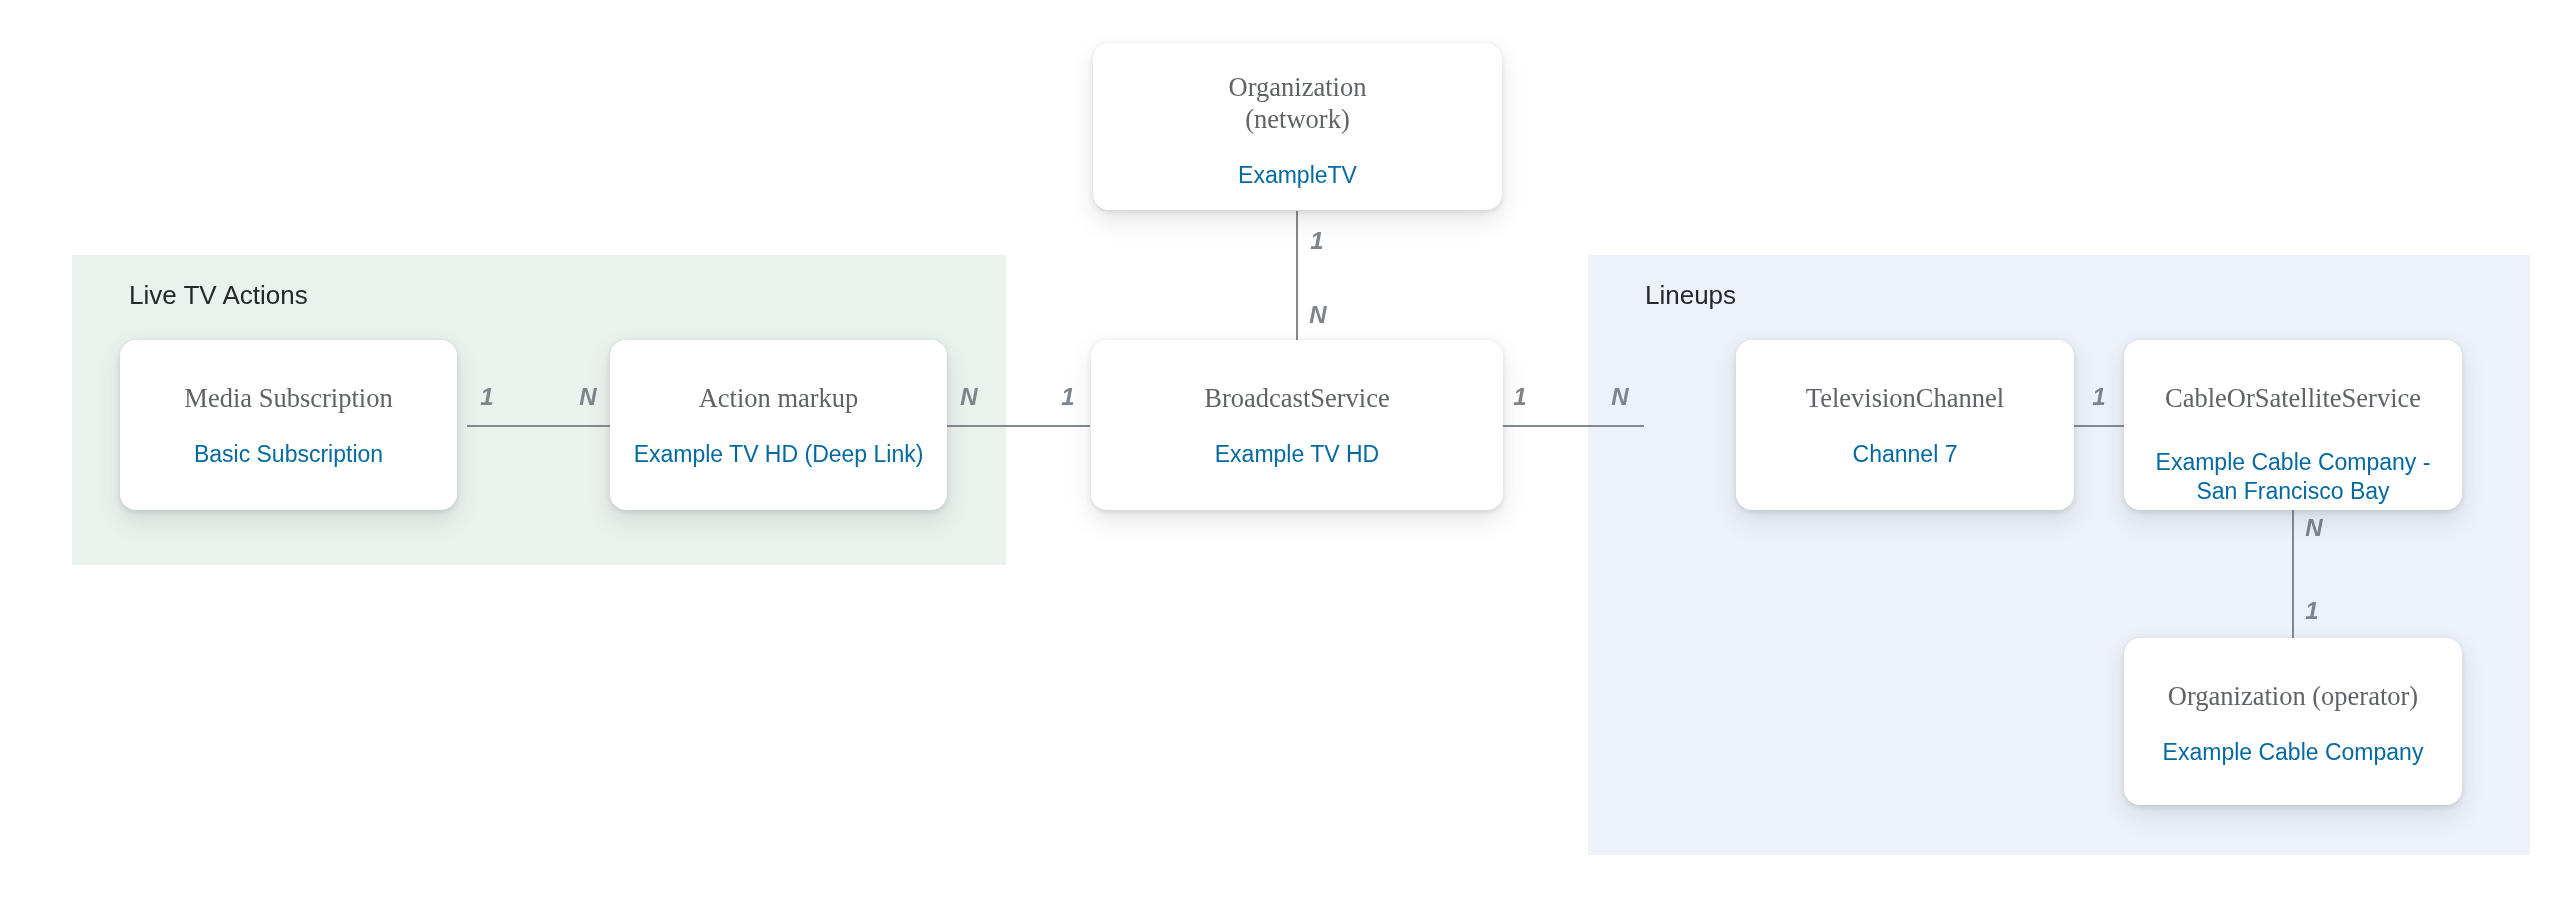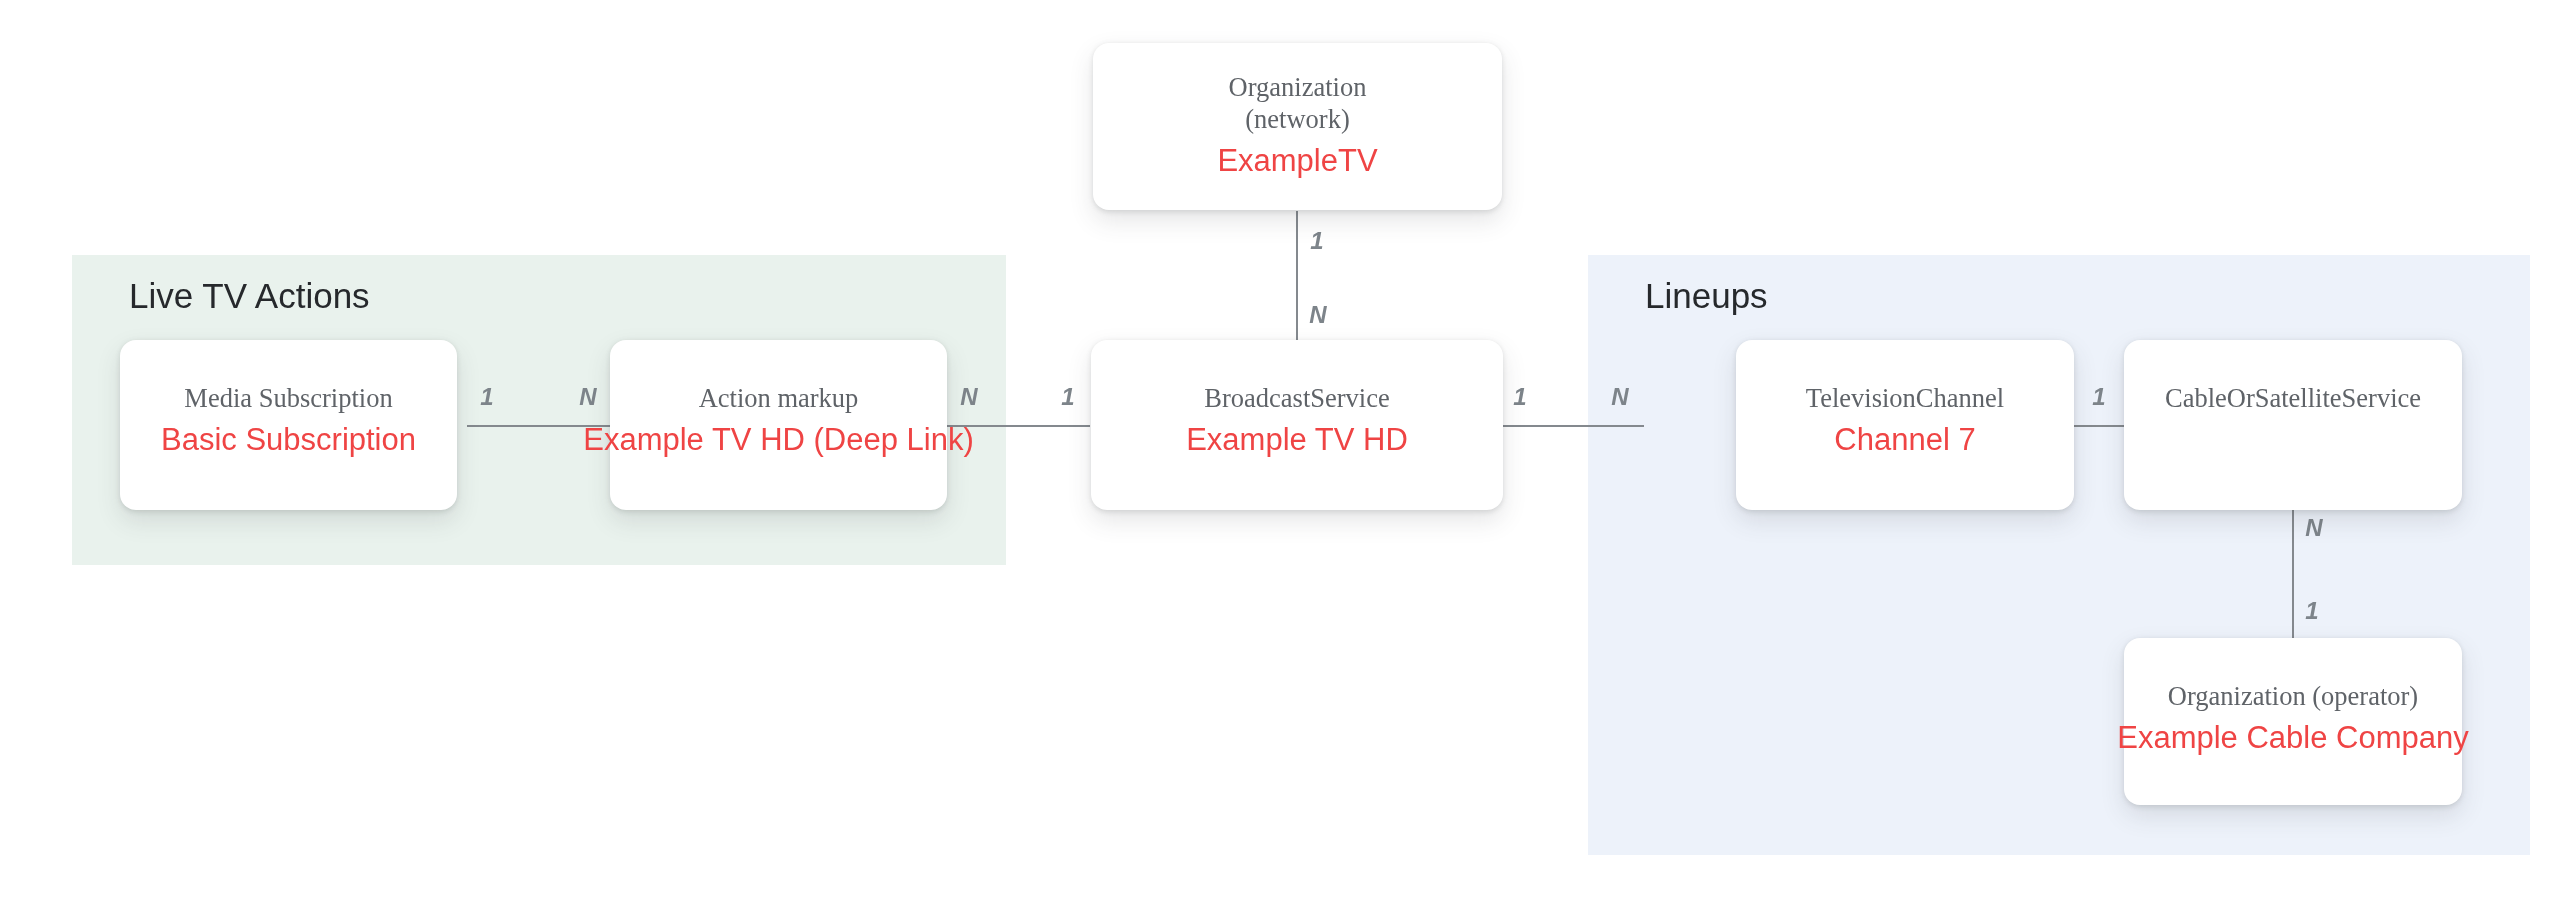--- a/index.html
+++ b/index.html
@@ -10,21 +10,21 @@
     background: #ffffff;
     font-family: "Liberation Sans", "DejaVu Sans", sans-serif;
     overflow: hidden;
   }
   .region { position: absolute; }
   .region-green { background: #e9f2ed; }
   .region-blue  { background: #edf2fa; }
   .region-title {
     position: absolute;
     left: 57px; top: 19.5px;
-    font-size: 35px;
+    font-size: 26px;
     line-height: 41px;
     color: #26292c;
     white-space: nowrap;
   }
   .card {
     position: absolute;
     background: #ffffff;
     border-radius: 16px;
     box-shadow: 0 1.8px 5.3px rgba(60,64,67,0.15), 0 10.6px 25px rgba(60,64,67,0.13);
     display: flex;
@@ -35,24 +35,24 @@
   .card .title {
     margin-top: 42px;
     font-size: 26.5px;
     line-height: 32px;
     color: #5f6368;
     white-space: nowrap;
     font-family: Liberation Serif, serif;
   }
   .card.two-line-title .title { margin-top: 28px; white-space: normal; }
   .card .sub {
-    margin-top: 11px;
-    font-size: 31px;
+    margin-top: 26px;
+    font-size: 23px;
     line-height: 29px;
-    color: #ef4444;
+    color: #0369a1;
     white-space: nowrap;
   }
   .edge { position: absolute; background: #84898e; }
   .edge.h { height: 1.8px; }
   .edge.v { width: 1.8px; }
   .card-lbl {
     position: absolute;
     transform: translate(-50%, -50%);
     font-size: 24px;
     font-style: italic;
@@ -122,20 +122,24 @@
     <div class="sub">Example TV HD (Deep Link)</div>
   </div>
 
   <div class="card" style="left:1736px; top:340px; width:338px; height:170px;">
     <div class="title">TelevisionChannel</div>
     <div class="sub">Channel 7</div>
   </div>
 
   <div class="card" style="left:2124px; top:340px; width:338px; height:170px;gap:8px;">
     <div class="title">CableOrSatelliteService</div>
+    <div class="sub">
+      <span>Example Cable Company -</span><br>
+      <span>San Francisco Bay</span>
+    </div>
   </div>
 
   <div class="card" style="left:2124px; top:638px; width:338px; height:167px;">
     <div class="title">Organization (operator)</div>
     <div class="sub">Example Cable Company</div>
   </div>
 
 </div>
 
 

